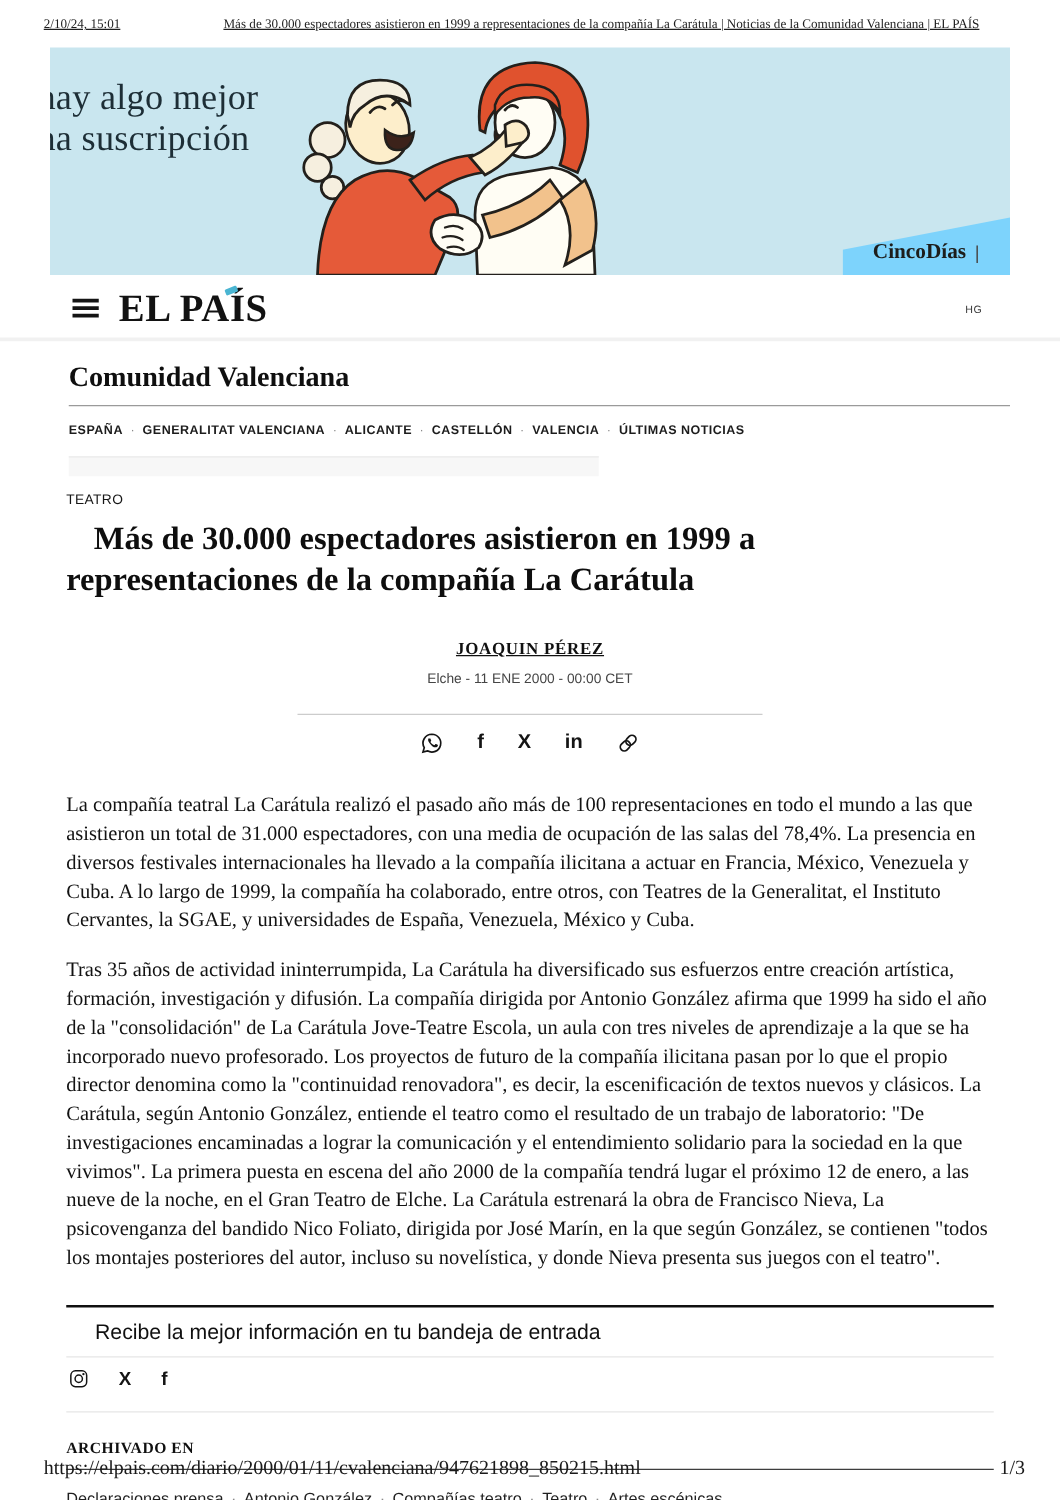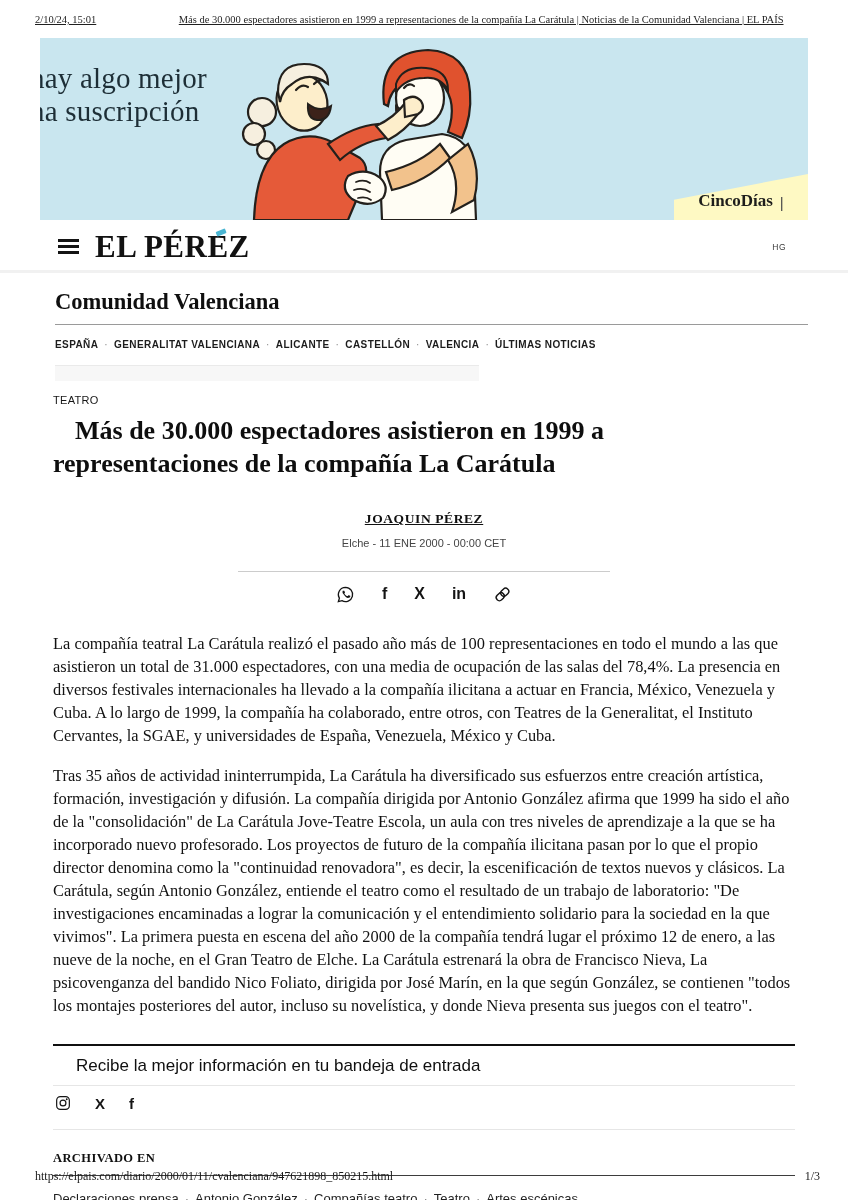--- a/index.html
+++ b/index.html
@@ -5,29 +5,29 @@
   * { margin:0; padding:0; box-sizing:border-box; }
   html,body { width:848px; height:1200px; background:#fff; overflow:hidden; }
   body { position:relative; font-family:"Liberation Sans", sans-serif; color:#121212; }
 
   
   .print-header { display:flex; align-items:flex-start; padding:14px 28px 0 35px;
     font-family:"Liberation Serif", serif; font-size:10.5px; color:#1f1f1f;text-decoration:underline; }
   .ph-date { white-space:nowrap; }
   .ph-title { flex:1; text-align:center; padding-left:46px; }
   .print-footer { position:absolute; left:35px; right:28px; bottom:16px; display:flex;
-    justify-content:space-between; font-family:"Liberation Serif", serif; font-size:12px; color:#1a1a1a; }
+    justify-content:space-between; font-family:"Liberation Serif", serif; font-size:16px; color:#1a1a1a; }
 
   
   .ad-banner { margin:13px 40px 0; height:182px; background:#c9e6ef; position:relative; overflow:hidden; }
   .ad-text { position:absolute; left:-10px; top:24px; font-family:"Liberation Serif", serif;
     font-size:29px; line-height:33px; color:#1d2e36; font-weight:500; letter-spacing:.2px; }
   .ad-line3 { padding-left:16px; }
   .ad-illustration { position:absolute; left:196px; bottom:0; }
-  .ad-brand { position:absolute; right:0; bottom:0; width:134px; height:48px; background:#fef9c3;
+  .ad-brand { position:absolute; right:0; bottom:0; width:134px; height:48px; background:#7dd3fc;
     clip-path:polygon(0 58%, 100% 4%, 100% 100%, 0 100%); display:flex; align-items:flex-end;
     justify-content:center; gap:7px; padding-bottom:9px; }
   .ad-brand .brand-word { font-family:"Liberation Serif", serif; font-weight:700; font-size:17px; color:#1d1d1b; }
   .ad-brand .brand-bar { font-size:15px; color:#4a4a4a; font-weight:400; }
 
   
   .site-header { height:50px; margin-top:3px; display:flex; align-items:center;
     padding:0 40px 0 58px; border-bottom:3px solid #f1f1f1; position:relative; }
   .hamburger { width:21px; height:15px; display:flex; flex-direction:column; justify-content:space-between; cursor:pointer; }
   .hamburger i { display:block; height:2.6px; background:#141414; }
@@ -135,21 +135,21 @@
   </div>
 </div>
 
 <div class="site-header">
   <div class="hamburger">
       <i></i>
       <i></i>
       <i></i>
     </div>
   <div class="logo">
-    <span>EL PÉREZ</span>
+    <span>EL PAÍS</span>
     <span class="logo-accent"></span>
   </div>
   <span class="hg-label">HG</span>
 </div>
 
 <div class="section-block">
   <div class="section-title">Comunidad Valenciana</div>
   <div class="section-rule"></div>
 </div>
 

